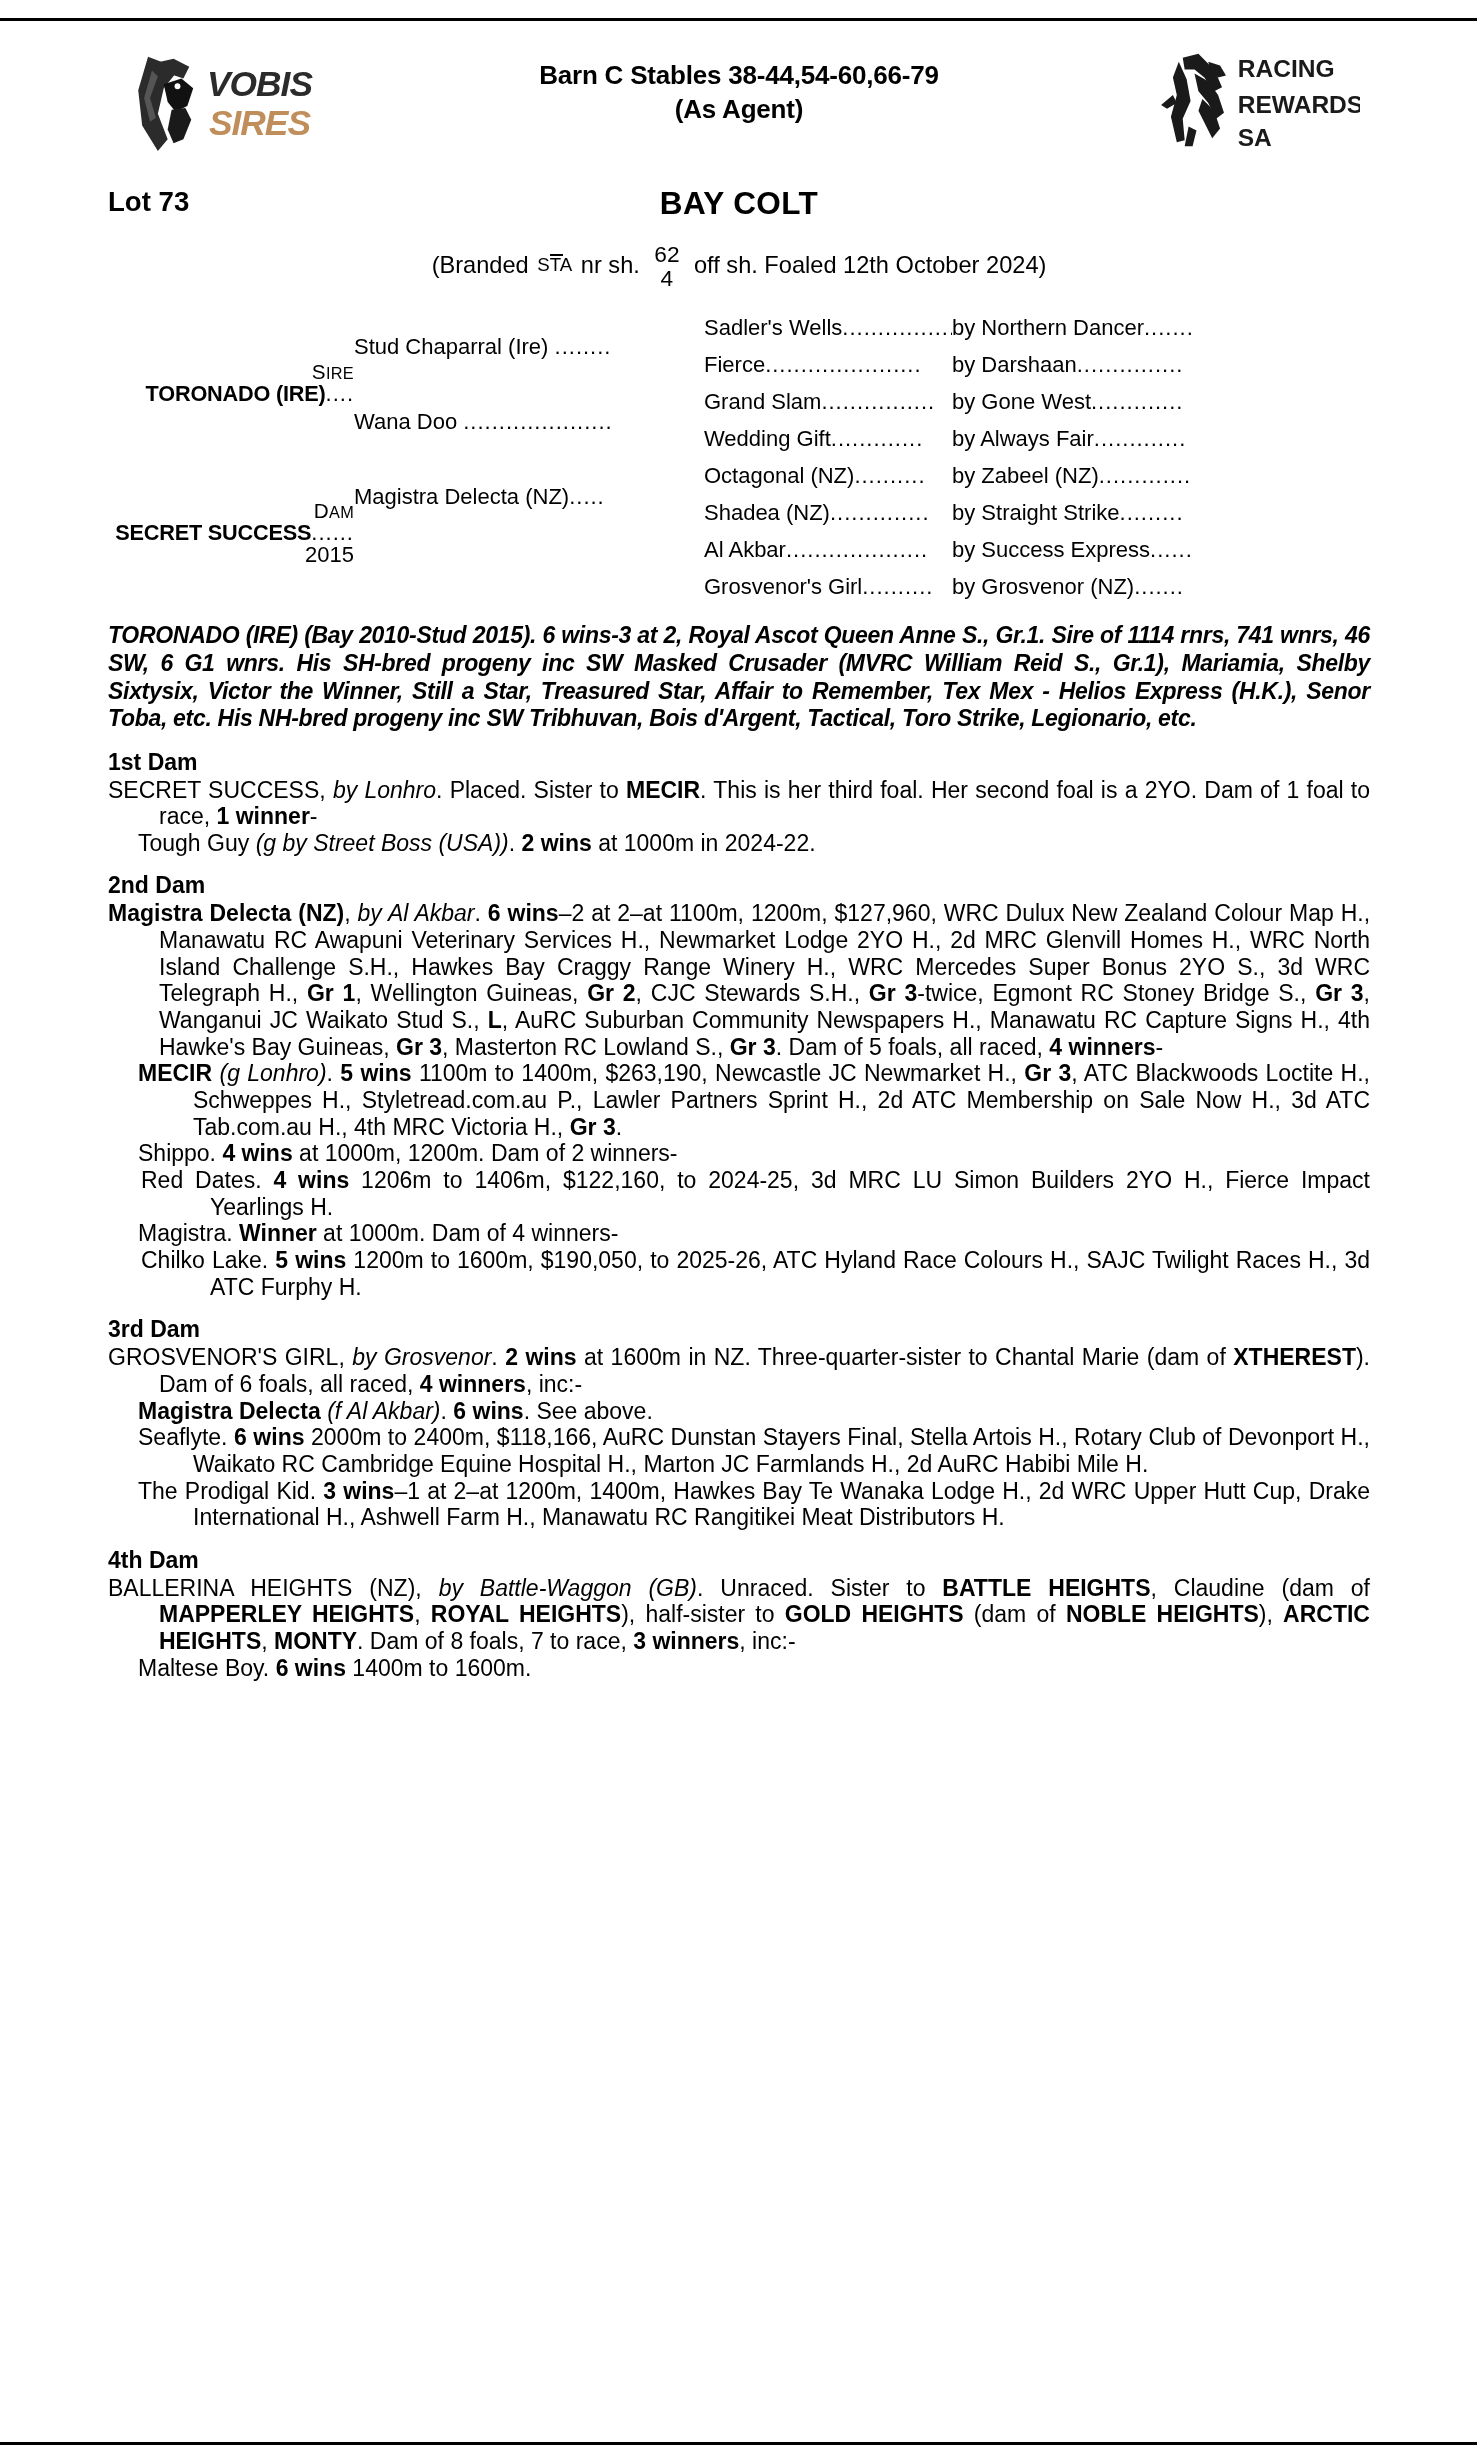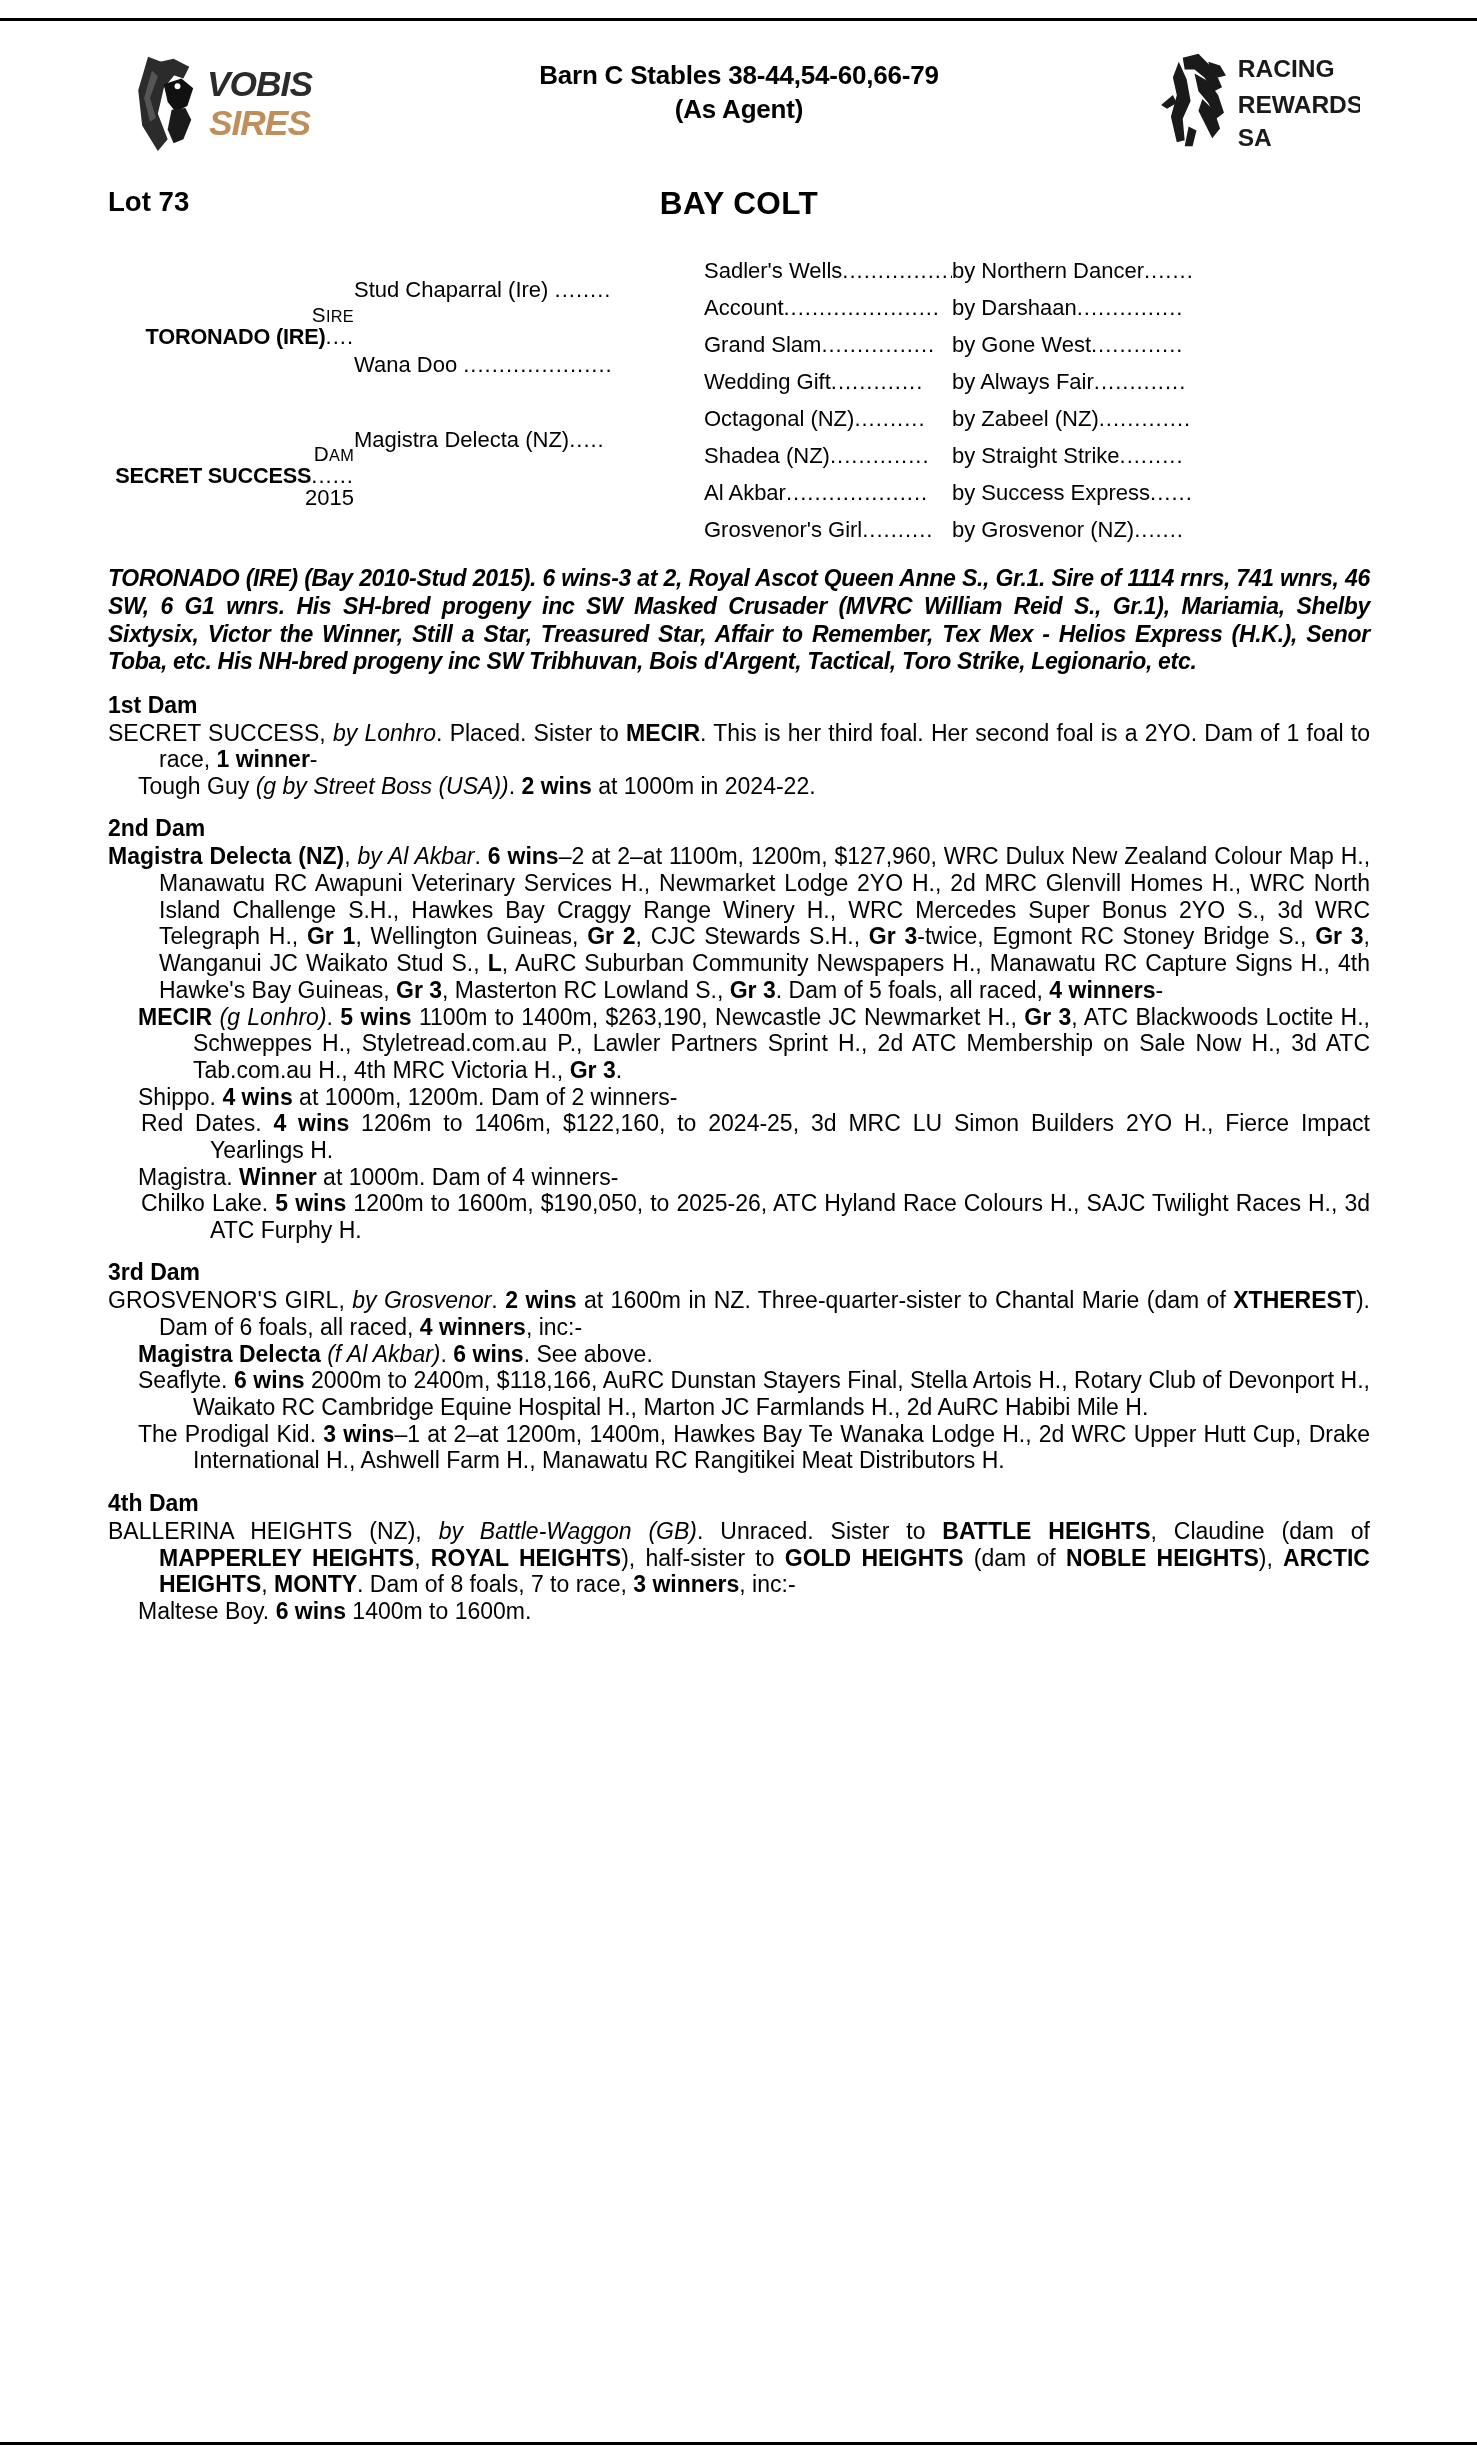--- a/index.html
+++ b/index.html
@@ -255,20 +255,30 @@
       <div>Barn C Stables 38-44,54-60,66-79</div>
       <div>(As Agent)</div>
     </div>
   </div>
 
   <div class="lotrow">
     <div class="lot-no">Lot 73</div>
     <div class="colour-sex">BAY COLT</div>
   </div>
 
+  <div class="brandline">
+    <span class="seg">(Branded</span>
+    <span class="brand-mark"><span class="bar"></span><span>STA</span></span>
+    <span class="seg">nr sh.</span>
+    <span class="frac">
+      <span class="num">62</span>
+      <span class="den">4</span>
+    </span>
+    <span class="seg">off sh. Foaled 12th October 2024)</span>
+  </div>
 
   <div class="pedigree">
 
     <div class="ped-col-1">
       <div class="sire-block">
         <div class="ped-lbl smallcaps-word"><span class="c1">S</span><span class="rest">IRE</span></div>
         <div><span class="ped-name-bold">TORONADO (IRE)</span><span class="dots">....</span></div>
       </div>
       <div class="dam-block">
         <div class="ped-lbl smallcaps-word"><span class="c1">D</span><span class="rest">AM</span></div>
@@ -278,21 +288,21 @@
     </div>
 
     <div class="ped-col-2">
       <div class="ped-row ped-row-tall"><span>Stud Chaparral (Ire)</span> <span class="dots">........</span></div>
       <div class="ped-row ped-row-tall"><span>Wana Doo</span> <span class="dots">.....................</span></div>
       <div class="ped-row ped-row-tall"><span>Magistra Delecta (NZ)</span><span class="dots">.....</span></div>
     </div>
 
     <div class="ped-col-3">
       <div class="ped-row"><span class="col3-name"><span>Sadler's Wells</span><span class="dots">.................</span></span><span class="col3-by"><span>by Northern Dancer</span><span class="dots">.......</span></span></div>
-      <div class="ped-row"><span class="col3-name"><span>Account</span><span class="dots">......................</span></span><span class="col3-by"><span>by Darshaan</span><span class="dots">...............</span></span></div>
+      <div class="ped-row"><span class="col3-name"><span>Fierce</span><span class="dots">......................</span></span><span class="col3-by"><span>by Darshaan</span><span class="dots">...............</span></span></div>
       <div class="ped-row"><span class="col3-name"><span>Grand Slam</span><span class="dots">................</span></span><span class="col3-by"><span>by Gone West</span><span class="dots">.............</span></span></div>
       <div class="ped-row"><span class="col3-name"><span>Wedding Gift</span><span class="dots">.............</span></span><span class="col3-by"><span>by Always Fair</span><span class="dots">.............</span></span></div>
       <div class="ped-row"><span class="col3-name"><span>Octagonal (NZ)</span><span class="dots">..........</span></span><span class="col3-by"><span>by Zabeel (NZ)</span><span class="dots">.............</span></span></div>
       <div class="ped-row"><span class="col3-name"><span>Shadea (NZ)</span><span class="dots">..............</span></span><span class="col3-by"><span>by Straight Strike</span><span class="dots">.........</span></span></div>
       <div class="ped-row"><span class="col3-name"><span>Al Akbar</span><span class="dots">....................</span></span><span class="col3-by"><span>by Success Express</span><span class="dots">......</span></span></div>
       <div class="ped-row"><span class="col3-name"><span>Grosvenor's Girl</span><span class="dots">..........</span></span><span class="col3-by"><span>by Grosvenor (NZ)</span><span class="dots">.......</span></span></div>
     </div>
   </div>
 
   <div class="sire-para">TORONADO (IRE) (Bay 2010-Stud 2015). 6 wins-3 at 2, Royal Ascot Queen Anne S., Gr.1. Sire of 1114 rnrs, 741 wnrs, 46 SW, 6 G1 wnrs. His SH-bred progeny inc SW Masked Crusader (MVRC William Reid S., Gr.1), Mariamia, Shelby Sixtysix, Victor the Winner, Still a Star, Treasured Star, Affair to Remember, Tex Mex - Helios Express (H.K.), Senor Toba, etc. His NH-bred progeny inc SW Tribhuvan, Bois d'Argent, Tactical, Toro Strike, Legionario, etc.</div>

